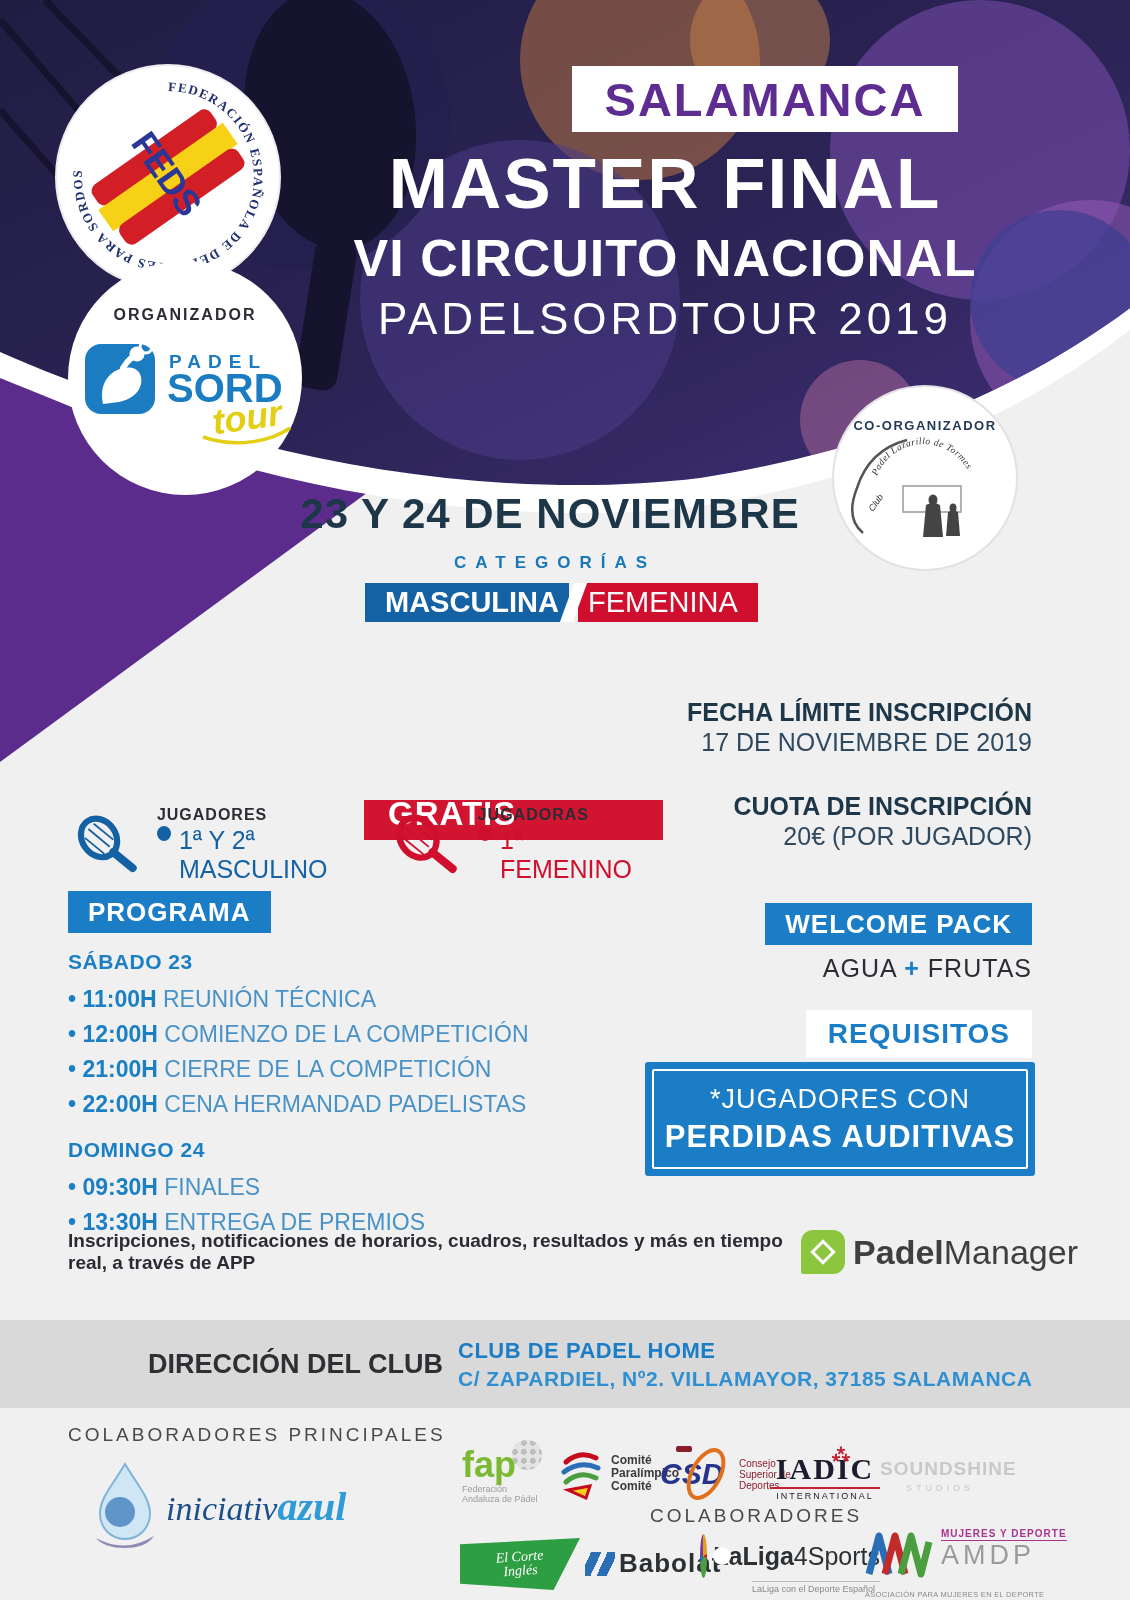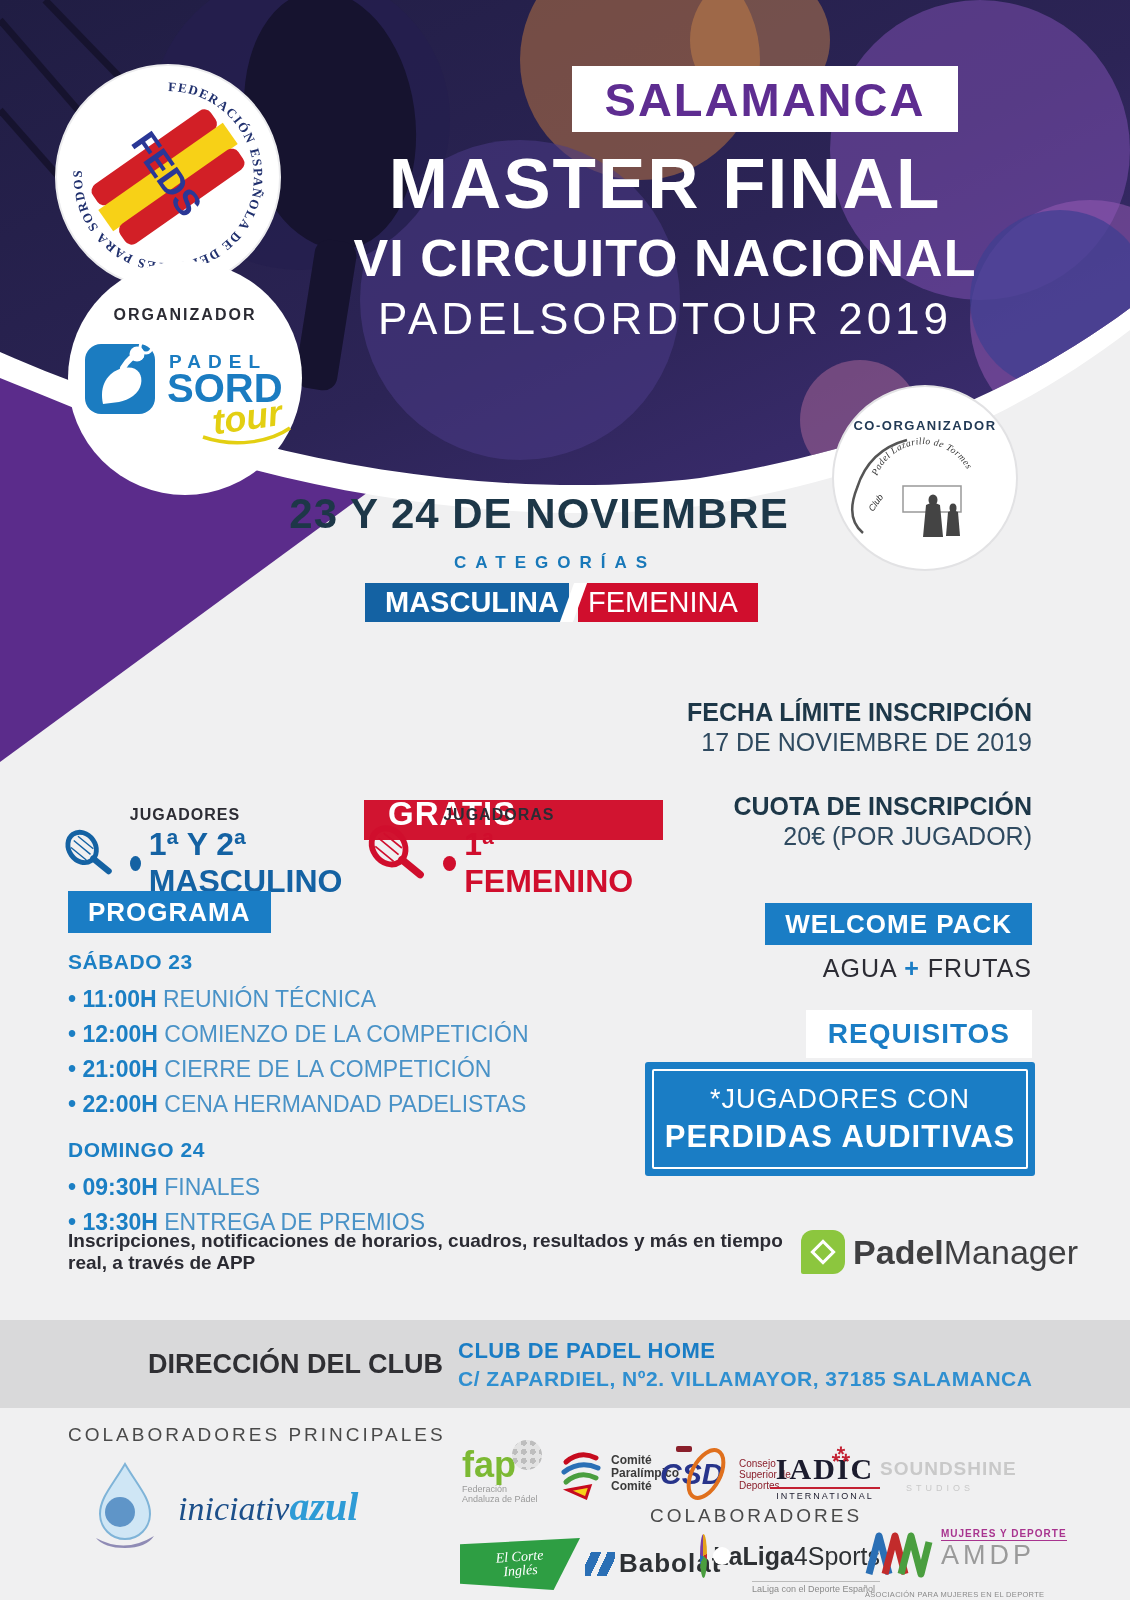--- a/index.html
+++ b/index.html
@@ -11,44 +11,44 @@
 
   
   .salamanca-box{left:572px;top:66px;width:386px;height:66px;background:#fff;display:flex;
     align-items:center;justify-content:center;color:#5e2d91;font-size:47px;font-weight:bold;letter-spacing:2px;z-index:3;}
   .header-titles{left:320px;top:142px;width:690px;text-align:center;color:#fff;z-index:3;}
   .ht1{font-size:71px;font-weight:bold;letter-spacing:2px;line-height:84px;}
   .ht2{font-size:52px;font-weight:bold;letter-spacing:1px;line-height:64px;}
   .ht3{font-size:44px;font-weight:normal;letter-spacing:4px;line-height:58px;}
 
   
-  .date-line{left:264px;top:490px;width:550px;text-align:center;color:#1d3748;font-size:42px;font-weight:bold;letter-spacing:1px;z-index:3;}
+  .date-line{left:275px;top:490px;width:550px;text-align:center;color:#1d3748;font-size:42px;font-weight:bold;letter-spacing:1px;z-index:3;}
   .categorias{left:280px;top:553px;width:550px;text-align:center;color:#1878b9;font-size:17px;font-weight:bold;letter-spacing:9px;z-index:3;}
   .cat-bar{left:365px;top:583px;height:39px;display:flex;align-items:stretch;z-index:3;}
   .cat-male{background:#1462a3;color:#fff;font-size:29px;font-weight:bold;display:flex;align-items:center;padding:0 10px 0 20px;}
   .cat-slash{width:13px;background:#fff;transform:skewX(-20deg);margin:0 -2px;z-index:2;}
   .cat-female{background:#d00e2d;color:#fff;font-size:29px;font-weight:normal;display:flex;align-items:center;padding:0 20px 0 10px;}
 
   .blue-tag{background:#1a7dc5;color:#fff;font-weight:bold;display:inline-flex;align-items:center;justify-content:center;}
 
   
   .premios-box{left:68px;top:634px;height:40px;padding:0 20px;font-size:26px;letter-spacing:1px;}
   .premios-desc{left:68px;top:692px;width:560px;color:#2c2c34;font-size:22px;font-weight:bold;line-height:28px;}
   .hotel-row{left:68px;top:750px;width:692px;display:flex;align-items:center;}
   .hotel-line{height:2px;background:#9fc3cf;}
   .hl-left{width:280px;}
   .hl-right{width:78px;}
   .hotel-box{background:#d11430;color:#fff;font-size:33px;font-weight:bold;padding:7px 24px;margin:0 20px;letter-spacing:1px;}
-  .players-row{left:64px;top:806px;width:580px;display:flex;}
+  .players-row{left:76px;top:806px;width:580px;display:flex;}
   .player-group{display:flex;align-items:center;}
   .pg-male{color:#1462a3;width:330px;}
   .pg-female{color:#d00e2d;}
   .pg-text{margin-left:10px;}
   .pg-label{color:#2c2c34;font-size:16px;font-weight:bold;letter-spacing:1px;}
-  .pg-detail{font-size:32px;font-weight:bold;display:flex;align-items:center;margin-top:2px;}
+  .pg-detail{font-size:25px;font-weight:normal;display:flex;margin-top:2px;}
   .ball{width:15px;height:15px;border-radius:50%;background:currentColor;display:inline-block;margin-right:8px;}
   .programa-box{left:68px;top:891px;height:42px;padding:0 20px;font-size:26px;letter-spacing:1px;}
   .program-days{left:68px;top:950px;width:575px;}
   .prog-day{color:#1b7fc4;font-size:21px;font-weight:bold;margin:16px 0 8px;letter-spacing:.5px;}
   .prog-day:first-child{margin-top:0;}
   .prog-item{color:#4992c7;font-size:23px;line-height:35px;}
   .prog-item b{color:#1b7fc4;}
 
   
   .r-col{text-align:right;z-index:3;}
@@ -83,21 +83,21 @@
   .club-addr{color:#2f8fd0;font-size:21px;font-weight:bold;margin-top:3px;letter-spacing:.5px;}
 
   
   .colab-label{color:#4a4a4a;font-size:19px;letter-spacing:3px;}
   .lbl-main{left:68px;top:1424px;}
   .lbl-sec{left:650px;top:1505px;}
 
   .logo{position:absolute;}
   
   .ini-row{left:88px;top:1460px;display:flex;align-items:center;}
-  .ini-text{font-family:"Liberation Serif",serif;font-style:italic;margin-left:16px;}
+  .ini-text{font-family:"Liberation Serif",serif;font-style:italic;margin-left:4px;}
   .ini-p1{color:#1c4f8a;font-size:34px;}
   .ini-p2{color:#2e9bd6;font-size:40px;font-weight:bold;}
   
   .fap{left:462px;top:1448px;width:100px;text-align:left;}
   .fap-name{color:#7cb933;font-size:36px;font-weight:bold;line-height:34px;position:relative;display:inline-block;}
   .fap-ball{position:absolute;right:-26px;top:-8px;width:30px;height:30px;border-radius:50%;
     background:radial-gradient(circle at 30% 30%, #bdbdbd 3px, transparent 3px) 0 0/9px 9px,#e3e3e3;}
   .fap-sub{color:#9a9a9a;font-size:9px;line-height:10px;margin-top:2px;}
   
   .cpe{left:560px;top:1446px;display:flex;align-items:center;}

